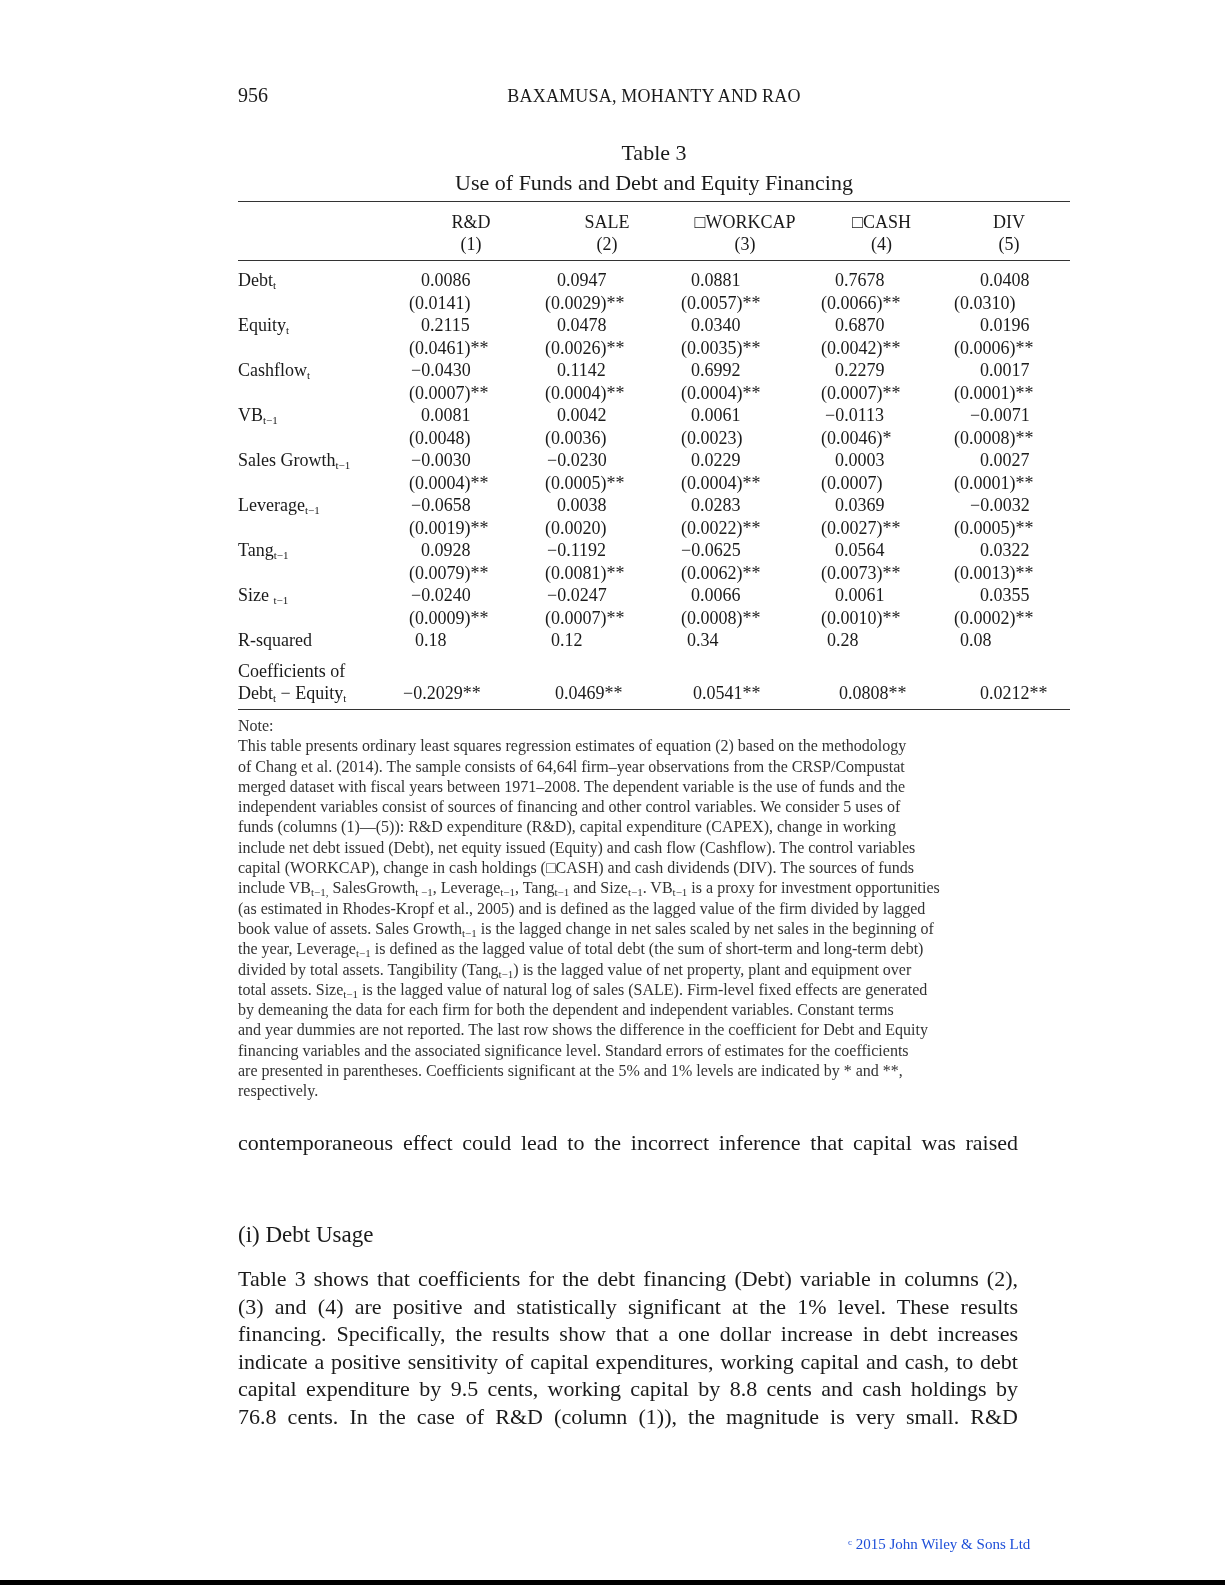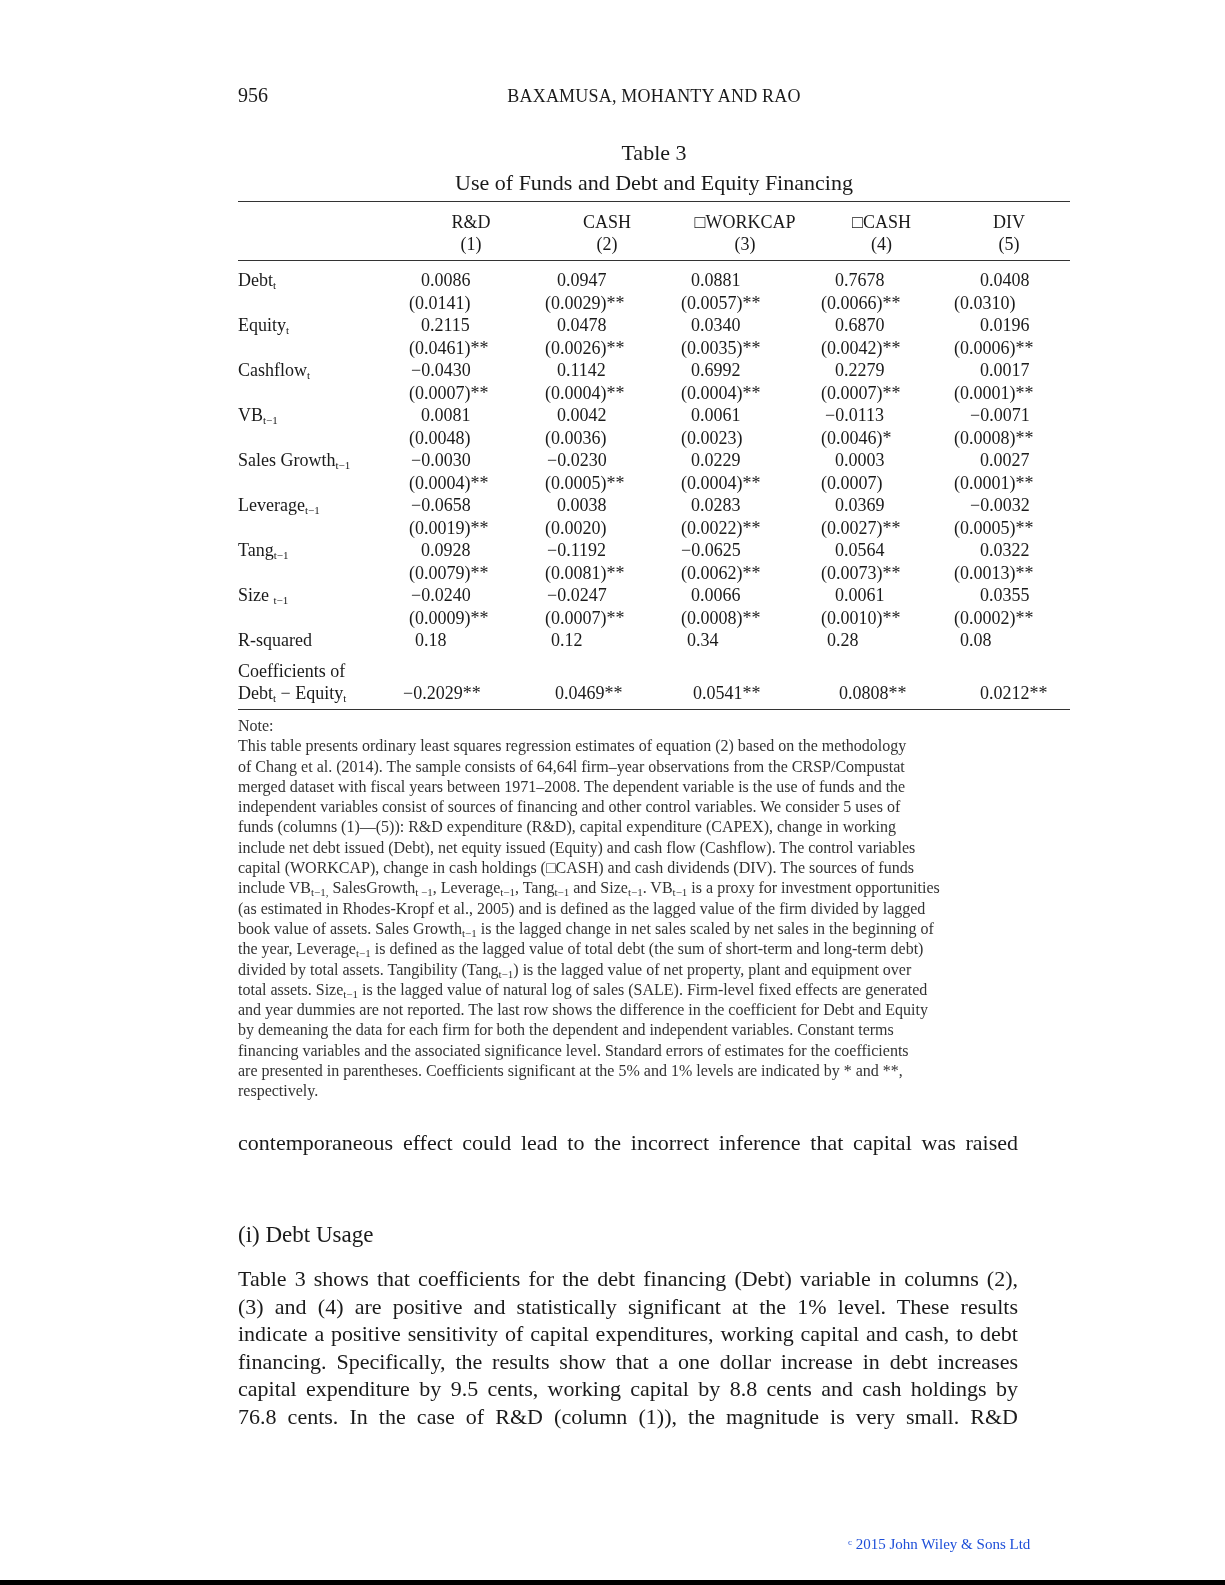--- a/index.html
+++ b/index.html
@@ -64,21 +64,21 @@
     <col style="width:133px">
     <col style="width:122px">
   </colgroup>
   <thead>
     <tr class="top-rule">
         <th colspan="6"></th>
       </tr>
     <tr class="hdr-first" id="hdr-names">
       <th></th>
     <th class="col-head">R&amp;D</th>
-        <th class="col-head">CASH</th>
+        <th class="col-head">SALE</th>
         <th class="col-head">□WORKCAP</th>
         <th class="col-head">□CASH</th>
         <th class="col-head">DIV</th>
       </tr>
     <tr class="hdr-last" id="hdr-nums">
       <th></th>
     <th class="col-head">(1)</th>
         <th class="col-head">(2)</th>
         <th class="col-head">(3)</th>
         <th class="col-head">(4)</th>
@@ -254,37 +254,37 @@
     </div>
   <span class="note-line">
     <span>include VB</span><sub>t−1,</sub><span> SalesGrowth</span><sub>t −1</sub><span>, Leverage</span><sub>t−1</sub><span>, Tang</span><sub>t−1</sub><span> and Size</span><sub>t−1</sub><span>. VB</span><sub>t−1</sub><span> is a proxy for investment opportunities</span>
   </span>
   <span class="note-line">(as estimated in Rhodes-Kropf et al., 2005) and is defined as the lagged value of the firm divided by lagged</span>
   <span class="note-line"><span>book value of assets. Sales Growth</span><sub>t−1</sub><span> is the lagged change in net sales scaled by net sales in the beginning of</span></span>
   <span class="note-line"><span>the year, Leverage</span><sub>t−1</sub><span> is defined as the lagged value of total debt (the sum of short-term and long-term debt)</span></span>
   <span class="note-line"><span>divided by total assets. Tangibility (Tang</span><sub>t−1</sub><span>) is the lagged value of net property, plant and equipment over</span></span>
   <span class="note-line"><span>total assets. Size</span><sub>t−1</sub><span> is the lagged value of natural log of sales (SALE). Firm-level fixed effects are generated</span></span>
   <div id="note-lines-b">
+      <span class="note-line">by demeaning the data for each firm for both the dependent and independent variables. Constant terms</span>
       <span class="note-line">and year dummies are not reported. The last row shows the difference in the coefficient for Debt and Equity</span>
-      <span class="note-line">by demeaning the data for each firm for both the dependent and independent variables. Constant terms</span>
       <span class="note-line">financing variables and the associated significance level. Standard errors of estimates for the coefficients</span>
       <span class="note-line">are presented in parentheses. Coefficients significant at the 5% and 1% levels are indicated by * and **,</span>
       <span class="note-line">respectively.</span>
     </div>
 </div>
 
 <div class="body-text" style="top:1129px;" id="para1">
     <span class="body-line">contemporaneous effect could lead to the incorrect inference that capital was raised</span>
   </div>
 <div class="section-heading">(i) Debt Usage</div>
 <div class="body-text" style="top:1265px;" id="para2">
     <span class="body-line">Table 3 shows that coefficients for the debt financing (Debt) variable in columns (2),</span>
     <span class="body-line">(3) and (4) are positive and statistically significant at the 1% level. These results</span>
+    <span class="body-line">financing. Specifically, the results show that a one dollar increase in debt increases</span>
     <span class="body-line">indicate a positive sensitivity of capital expenditures, working capital and cash, to debt</span>
-    <span class="body-line">financing. Specifically, the results show that a one dollar increase in debt increases</span>
     <span class="body-line">capital expenditure by 9.5 cents, working capital by 8.8 cents and cash holdings by</span>
     <span class="body-line">76.8 cents. In the case of R&amp;D (column (1)), the magnitude is very small. R&amp;D</span>
   </div>
 
 <div class="copyright">
   <span class="c-mark">c</span><span> 2015 John Wiley &amp; Sons Ltd</span>
 </div>
 
 <div class="page-bottom-rule"></div>
 

